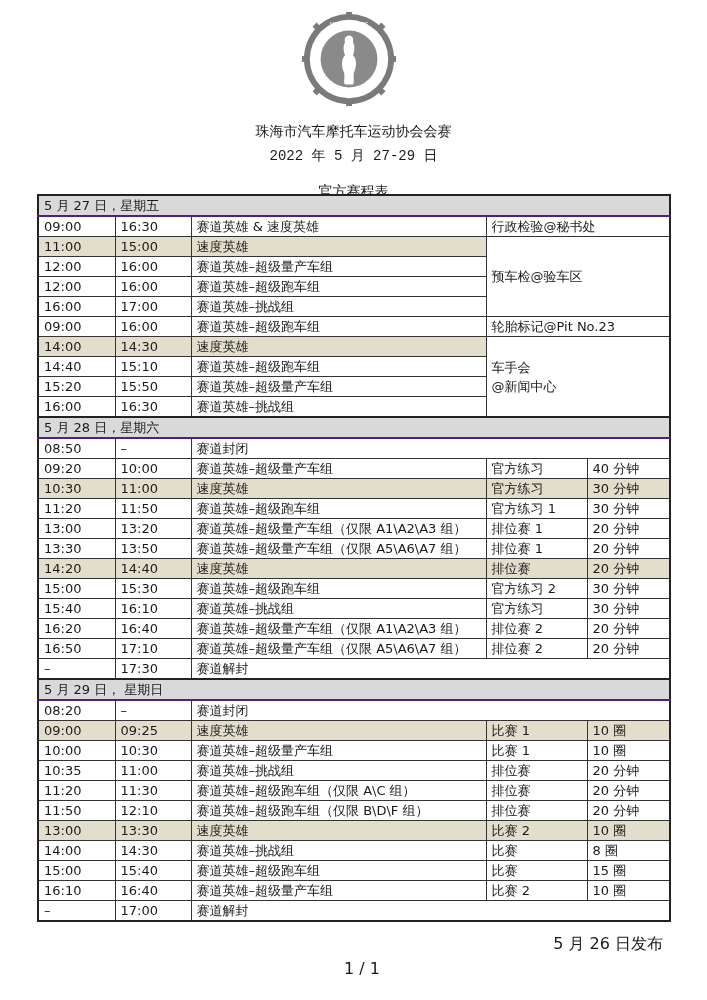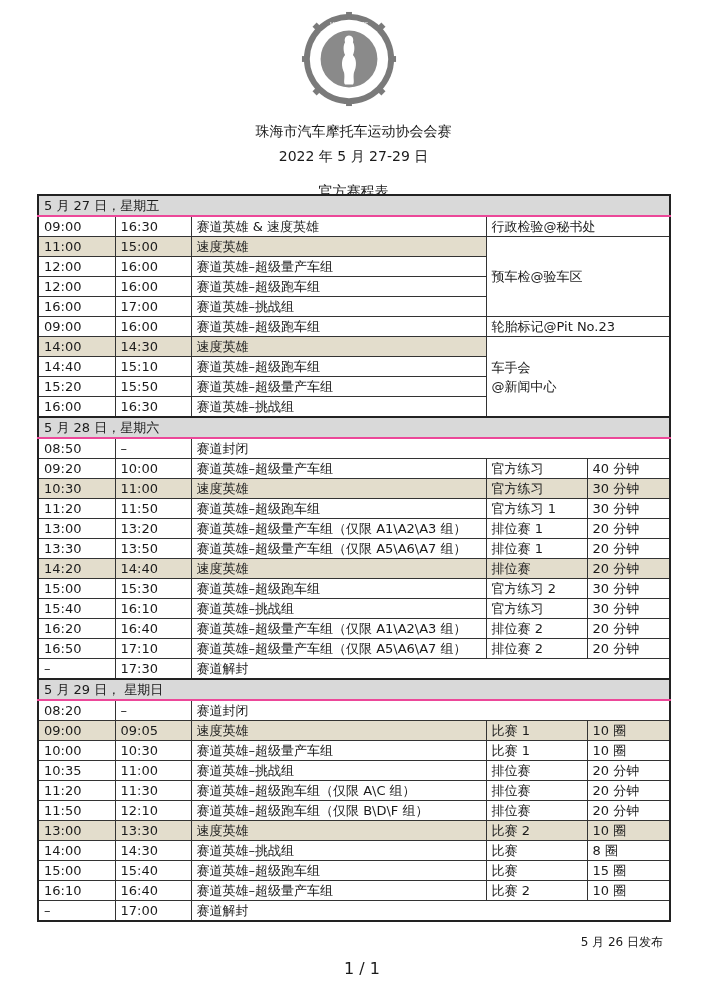--- a/index.html
+++ b/index.html
@@ -1,31 +1,31 @@
 <!DOCTYPE html>
 <html><head>
 <meta charset="utf-8">
 <style>
   html, body { margin:0; padding:0; background:#ffffff; }
   body { width:707px; height:1000px; position:relative; overflow:hidden;
          font-family:"DejaVu Sans","Liberation Sans",sans-serif; color:#1a1a1a; }
   .logo { position:absolute; left:300px; top:10px; width:98px; height:98px; }
   .title-block { position:absolute; left:0; width:707px; text-align:center; font-size:14px; line-height:20px; }
   .t1 { top:121px; }
-  .t2 { top:146px; }
+  .t2 { top:146px;font-family:Liberation Mono, monospace; }
   .t3 { top:181px; }
   table.sched { position:absolute; left:37px; top:194px; width:632px;
     border-collapse:collapse; border:2px solid #222; table-layout:fixed; font-size:13px; }
   table.sched td { border:1px solid #333; height:19.4px; padding:0 0 0 5px;
     white-space:nowrap; overflow:hidden; line-height:19px; box-sizing:border-box; }
-  tr.day td { background:#d9d9d9; border-top:2px solid #222; border-bottom:2px solid #ec4899; }
+  tr.day td { background:#d9d9d9; border-top:2px solid #222; border-bottom:2px solid #4c1d95; }
   tr.hl td.hc { background:#e3ddcc; }
   .sub { font-size:13px; }
   td.merge { vertical-align:middle; line-height:21px; }
-  .footer-pub { position:absolute; right:44px; top:934px; font-size:12px; }
+  .footer-pub { position:absolute; right:44px; top:934px; font-size:16px; }
   .footer-page { position:absolute; left:344px; top:959px; font-size:16px; }
 </style>
 </head>
 <body>
 
 <svg class="logo" viewBox="0 0 100 100">
   <g fill="#7a7a7a">
     <circle cx="50" cy="50" r="46"></circle>
   </g>
   <g fill="#ffffff">
@@ -212,21 +212,21 @@
       <tr class="day">
         <td colspan="5">5 月 29 日， 星期日</td>
       </tr>
       <tr class="">
         <td>08:20</td>
         <td>–</td>
         <td colspan="3"><span>赛道封闭</span></td>
       </tr>
       <tr class="hl">
         <td class="hc">09:00</td>
-        <td class="hc">09:05</td>
+        <td class="hc">09:25</td>
         <td class="hc"><span>速度英雄</span><span class="sub"></span></td>
         <td class="hc">比赛 1</td>
         <td class="hc">10 圈</td>
       </tr>
       <tr class="">
         <td>10:00</td>
         <td>10:30</td>
         <td><span>赛道英雄–超级量产车组</span><span class="sub"></span></td>
         <td>比赛 1</td>
         <td>10 圈</td>

